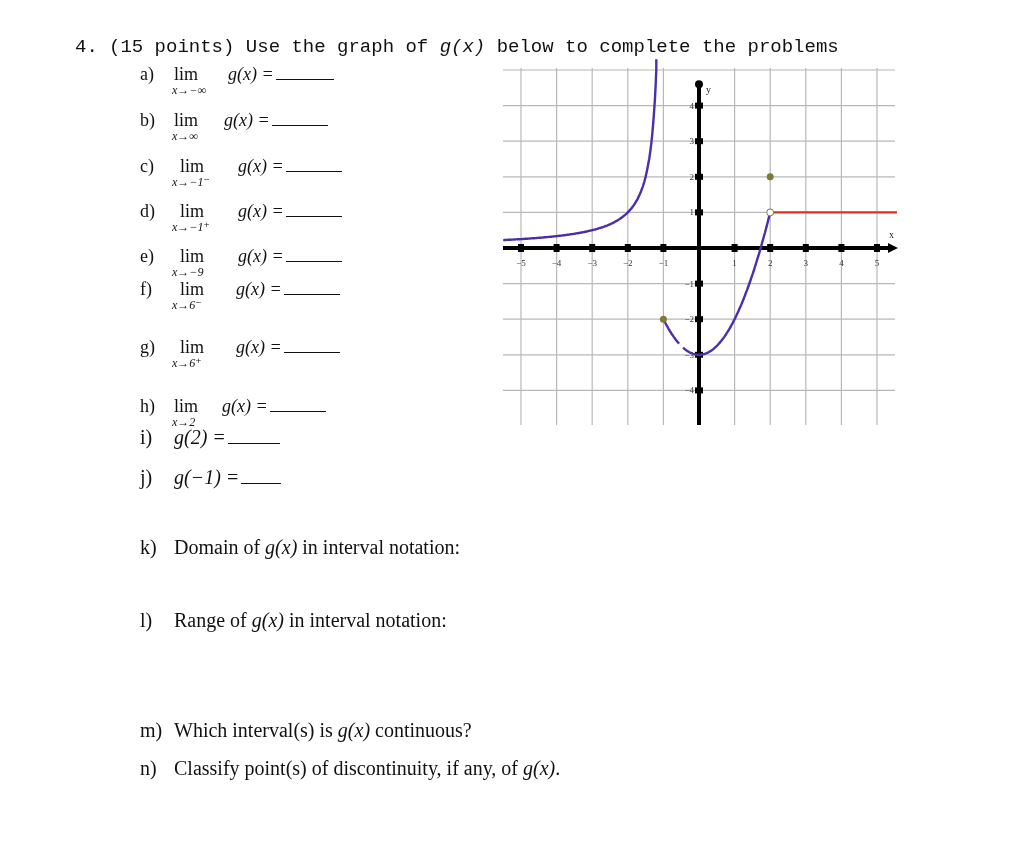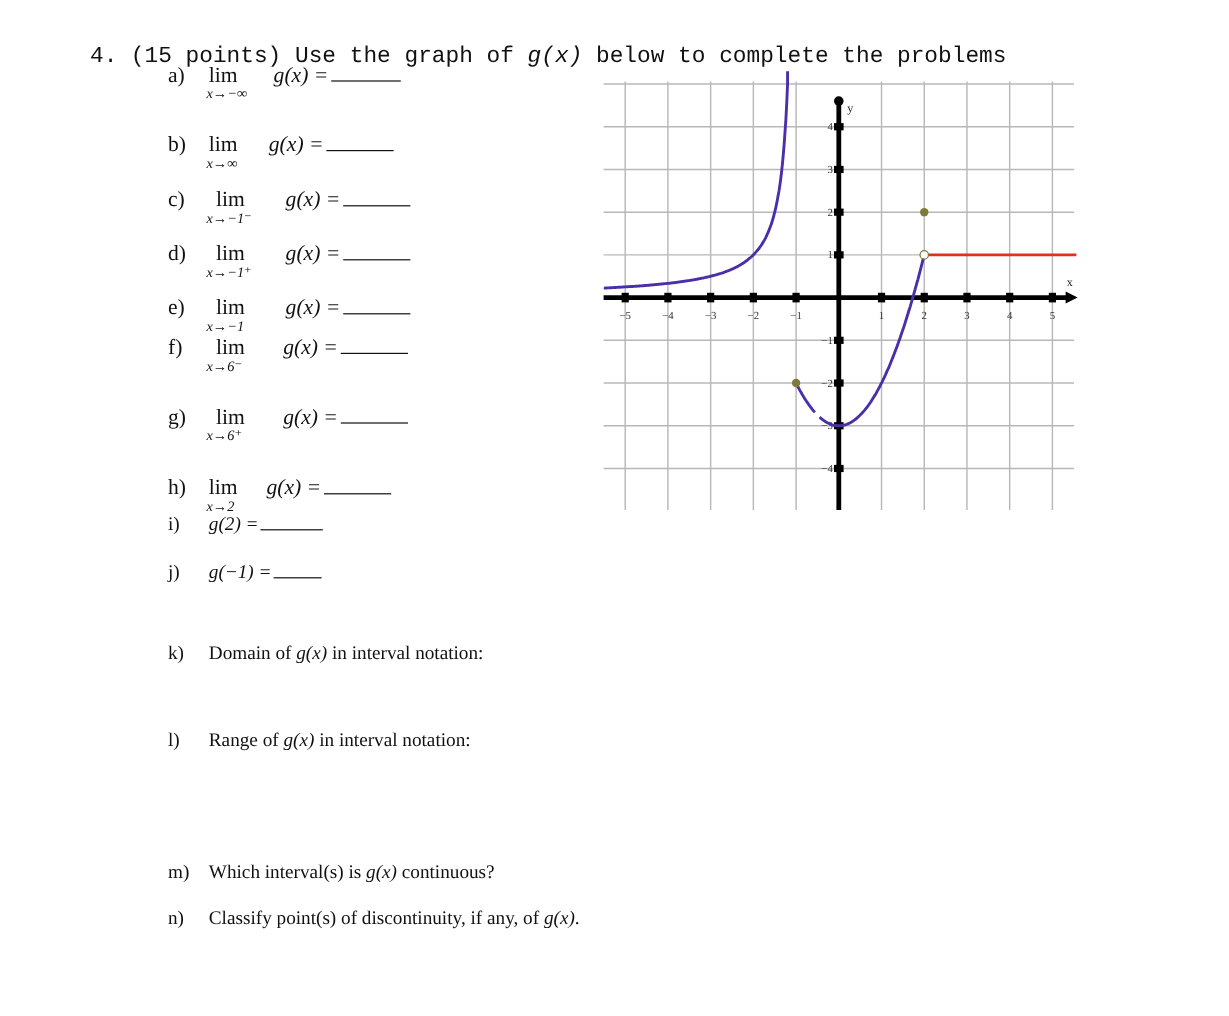--- a/index.html
+++ b/index.html
@@ -8,45 +8,45 @@
     .abs { position: absolute; }
     .title { left: 75px; top: 36px; font-size: 19px; white-space: nowrap; font-family: Liberation Mono, monospace; }
     .title .num { display: inline-block; width: 34px; }
     .it { font-style: italic; }
     .q { position: absolute; left: 140px; font-size: 18px; white-space: nowrap; }
     .q .lbl { display: inline-block; width: 34px; }
     .lim { display: inline-block; position: relative; width: 54px; text-align: left; }
     .lim .word { display: inline-block; }
     .lim .sub { position: absolute; left: -2px; top: 19px; font-size: 12px; white-space: nowrap; }
     .blank { display: inline-block; border-bottom: 1.4px solid #111; height: 15px; vertical-align: baseline; margin-left: 2px; }
-    .plain { position: absolute; left: 140px; font-size: 16px; white-space: nowrap; }
+    .plain { position: absolute; left: 140px; font-size: 20px; white-space: nowrap; }
     .plain .lbl { display: inline-block; width: 34px; }
     svg text { font-family: "Liberation Serif", "DejaVu Serif", serif; }
   </style>
 </head>
 <body>
 
 <div class="abs title">
   <span class="num">4.</span><span>(15 points) Use the graph of </span><span class="it">g(x)</span><span> below to complete the problems</span>
 </div>
 
-<div class="q" style="top:52px">
+<div class="q" style="top:64px">
   <span class="lbl">a)</span><span class="lim"><span class="word">lim</span><span class="sub it">x→−∞</span></span><span class="it">g(x) =</span><span class="blank" style="width:58px"></span>
 </div>
 <div class="q" style="top:110px">
   <span class="lbl">b)</span><span class="lim" style="width:50px"><span class="word">lim</span><span class="sub it">x→∞</span></span><span class="it">g(x) =</span><span class="blank" style="width:56px"></span>
 </div>
 <div class="q" style="top:156px">
   <span class="lbl">c)</span><span class="lim" style="width:58px;padding-left:6px"><span class="word">lim</span><span class="sub it">x→−1⁻</span></span><span class="it">g(x) =</span><span class="blank" style="width:56px"></span>
 </div>
 <div class="q" style="top:201px">
   <span class="lbl">d)</span><span class="lim" style="width:58px;padding-left:6px"><span class="word">lim</span><span class="sub it">x→−1⁺</span></span><span class="it">g(x) =</span><span class="blank" style="width:56px"></span>
 </div>
 <div class="q" style="top:246px">
-  <span class="lbl">e)</span><span class="lim" style="width:58px;padding-left:6px"><span class="word">lim</span><span class="sub it">x→−1</span></span><span class="it">g(x) =</span><span class="blank" style="width:56px"></span>
+  <span class="lbl">e)</span><span class="lim" style="width:58px;padding-left:6px"><span class="word">lim</span><span class="sub it">x→−9</span></span><span class="it">g(x) =</span><span class="blank" style="width:56px"></span>
 </div>
 <div class="q" style="top:279px">
   <span class="lbl">f)</span><span class="lim" style="width:56px;padding-left:6px"><span class="word">lim</span><span class="sub it">x→6⁻</span></span><span class="it">g(x) =</span><span class="blank" style="width:56px"></span>
 </div>
 <div class="q" style="top:337px">
   <span class="lbl">g)</span><span class="lim" style="width:56px;padding-left:6px"><span class="word">lim</span><span class="sub it">x→6⁺</span></span><span class="it">g(x) =</span><span class="blank" style="width:56px"></span>
 </div>
 <div class="q" style="top:396px">
   <span class="lbl">h)</span><span class="lim" style="width:48px"><span class="word">lim</span><span class="sub it">x→2</span></span><span class="it">g(x) =</span><span class="blank" style="width:56px"></span>
 </div>

